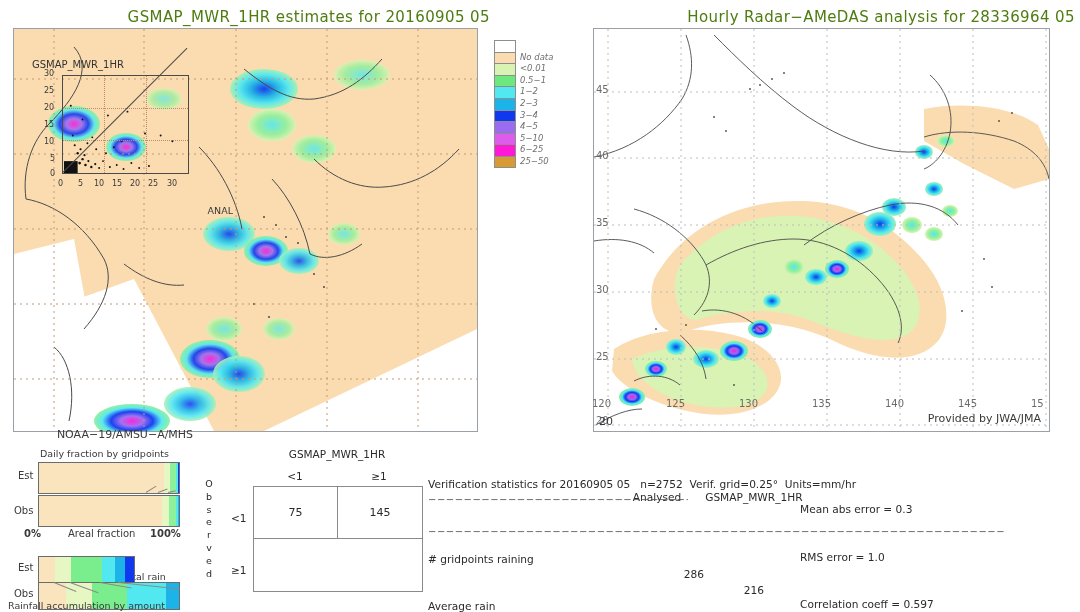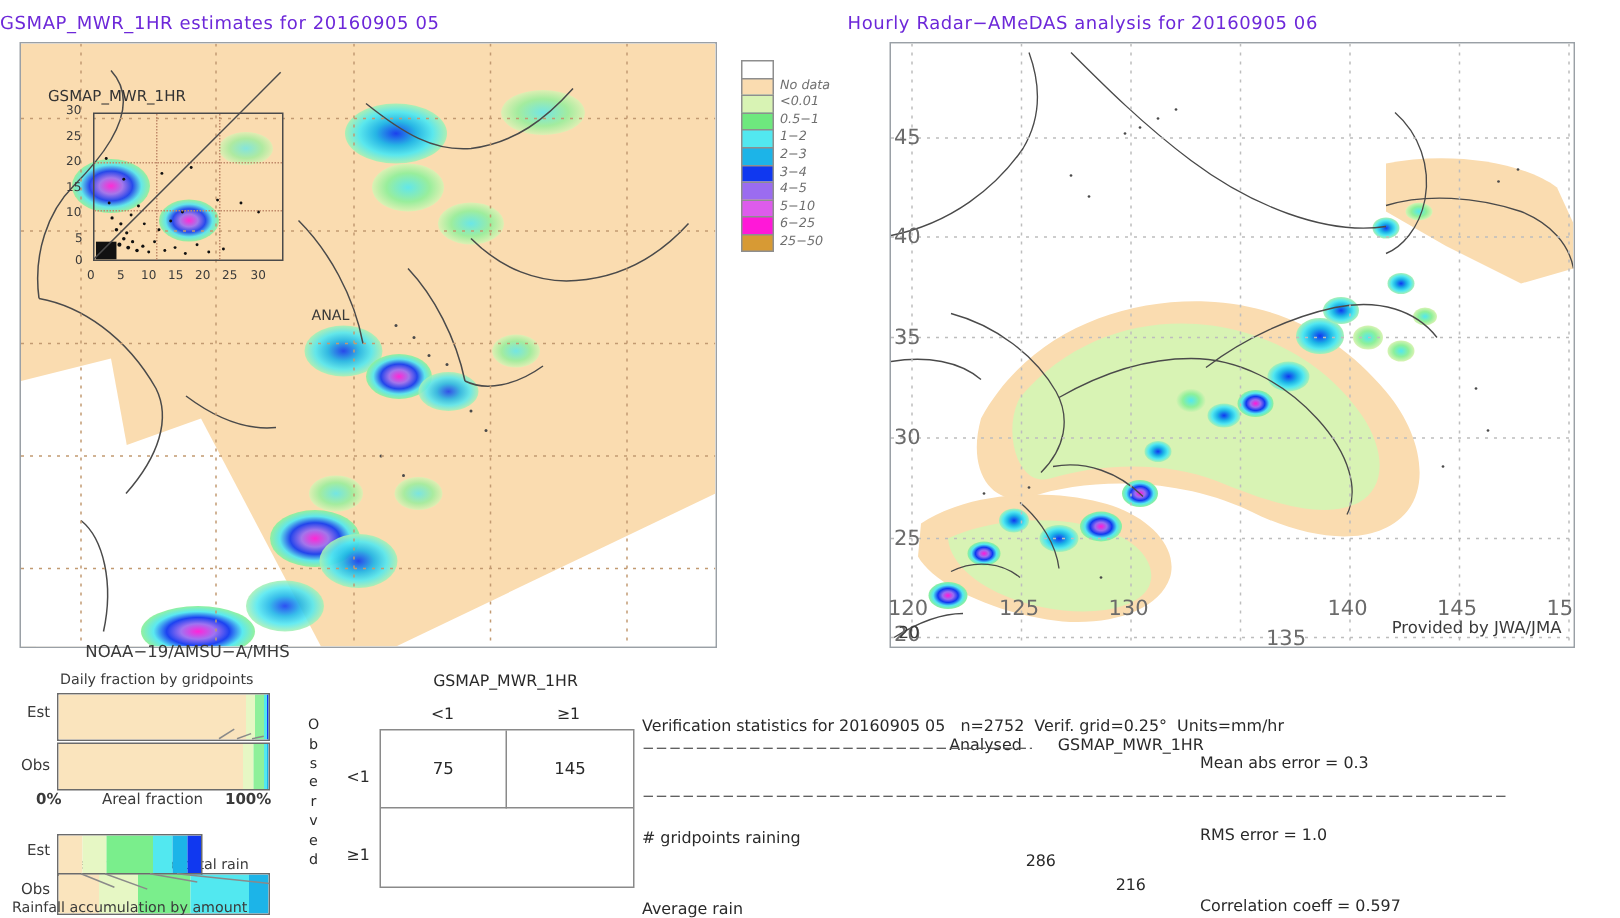--- a/index.html
+++ b/index.html
@@ -2,27 +2,27 @@
 <html><head>
 <meta charset="utf-8">
 <style>
   html,body{margin:0;padding:0;background:#ffffff;}
   body{
     width:1080px;height:612px;position:relative;overflow:hidden;
     font-family:"DejaVu Sans","Liberation Sans",sans-serif;
     color:#3a3a3a;
   }
   .panel-title{
-    position:absolute;text-align:left;font-size:12px;letter-spacing:.4px;
-    color:#6d28d9;white-space:nowrap;
+    position:absolute;text-align:right;font-size:15px;letter-spacing:.4px;
+    color:#4d7c0f;white-space:nowrap;
   }
   
   .map-frame{position:absolute;border:1px solid #9aa0a6;background:#ffffff;overflow:hidden;}
   .map-canvas{position:absolute;inset:0;}
-  .axlab{position:absolute;font-size:14px;color:#6b6b6b;}
+  .axlab{position:absolute;font-size:10px;color:#6b6b6b;}
   
   #legend{position:absolute;left:494px;top:40px;}
   .lg-row{display:flex;align-items:center;height:11.6px;}
   .lg-sw{width:22px;height:11.6px;border:1px solid #8e8e8e;border-bottom:none;box-sizing:border-box;}
   .lg-row:last-child .lg-sw{border-bottom:1px solid #8e8e8e;}
   .lg-tx{font-size:8.5px;color:#6f6f6f;margin-left:4px;white-space:nowrap;line-height:11.6px;font-style:italic;}
   
   #inset{position:absolute;left:14px;top:32px;width:165px;height:135px;}
   #inset-box{position:absolute;left:34px;top:14px;right:4px;bottom:22px;border:1px solid #4a4a4a;}
   .ins-tick{position:absolute;font-size:8px;color:#3a3a3a;}
@@ -262,21 +262,21 @@
   <div class="lg-row">
       <div class="lg-sw" style="background:#ff18d8"></div>
       <div class="lg-tx">6−25</div>
     </div>
   <div class="lg-row">
       <div class="lg-sw" style="background:#d79a34"></div>
       <div class="lg-tx">25−50</div>
     </div>
 </div>
 
-<div class="panel-title" style="left:565px;top:8px;width:510px;">Hourly Radar−AMeDAS analysis for 20160905 06</div>
+<div class="panel-title" style="left:565px;top:8px;width:510px;">Hourly Radar−AMeDAS analysis for 28336964 05</div>
 
 <div class="map-frame" id="right-map" style="left:593px;top:28px;width:455px;height:402px;">
   <svg class="map-canvas" viewBox="0 0 455 402" preserveAspectRatio="none">
     <defs>
       <clipPath id="clipR">
           <rect x="0" y="0" width="455" height="402"></rect>
         </clipPath>
       <radialGradient id="rG2">
           <stop offset="0%" stop-color="#ff18d8"></stop>
           <stop offset="28%" stop-color="#9b6cf0"></stop>
@@ -384,21 +384,21 @@
   <div class="axlab" style="left:2px;top:121px;">40</div>
   <div class="axlab" style="left:2px;top:188px;">35</div>
   <div class="axlab" style="left:2px;top:255px;">30</div>
   <div class="axlab" style="left:2px;top:322px;">25</div>
   <div class="axlab" style="left:2px;top:386px;">20</div>
   <div id="provided" style="right:8px;bottom:6px;position:absolute;font-size:11px;color:#3a3a3a;">Provided by JWA/JMA</div>
 </div>
 <div class="axlab" style="left:592px;top:398px;">120</div>
 <div class="axlab" style="left:666px;top:398px;">125</div>
 <div class="axlab" style="left:739px;top:398px;">130</div>
-<div class="axlab" style="left:812px;top:418px;margin-left:32px;">135</div>
+<div class="axlab" style="left:812px;top:398px;">135</div>
 <div class="axlab" style="left:885px;top:398px;">140</div>
 <div class="axlab" style="left:958px;top:398px;">145</div>
 <div class="axlab" style="left:1031px;top:398px;">15</div>
 <div class="axlab" style="left:599px;top:415px;font-size:11px;color:#3a3a3a;">20</div>
 
 <div class="frac-title" style="left:40px;top:448px;">Daily fraction by gridpoints</div>
 <div class="frac-lbl" style="left:18px;top:470px;">Est</div>
 <div class="frac-bar" id="occ-est" style="left:38px;top:462px;width:140px;">
     <div class="frac-seg" style="width: 89.6%; background: rgb(250, 228, 189);"></div>
     <div class="frac-seg" style="width: 4.2%; background: rgb(230, 247, 196);"></div>

